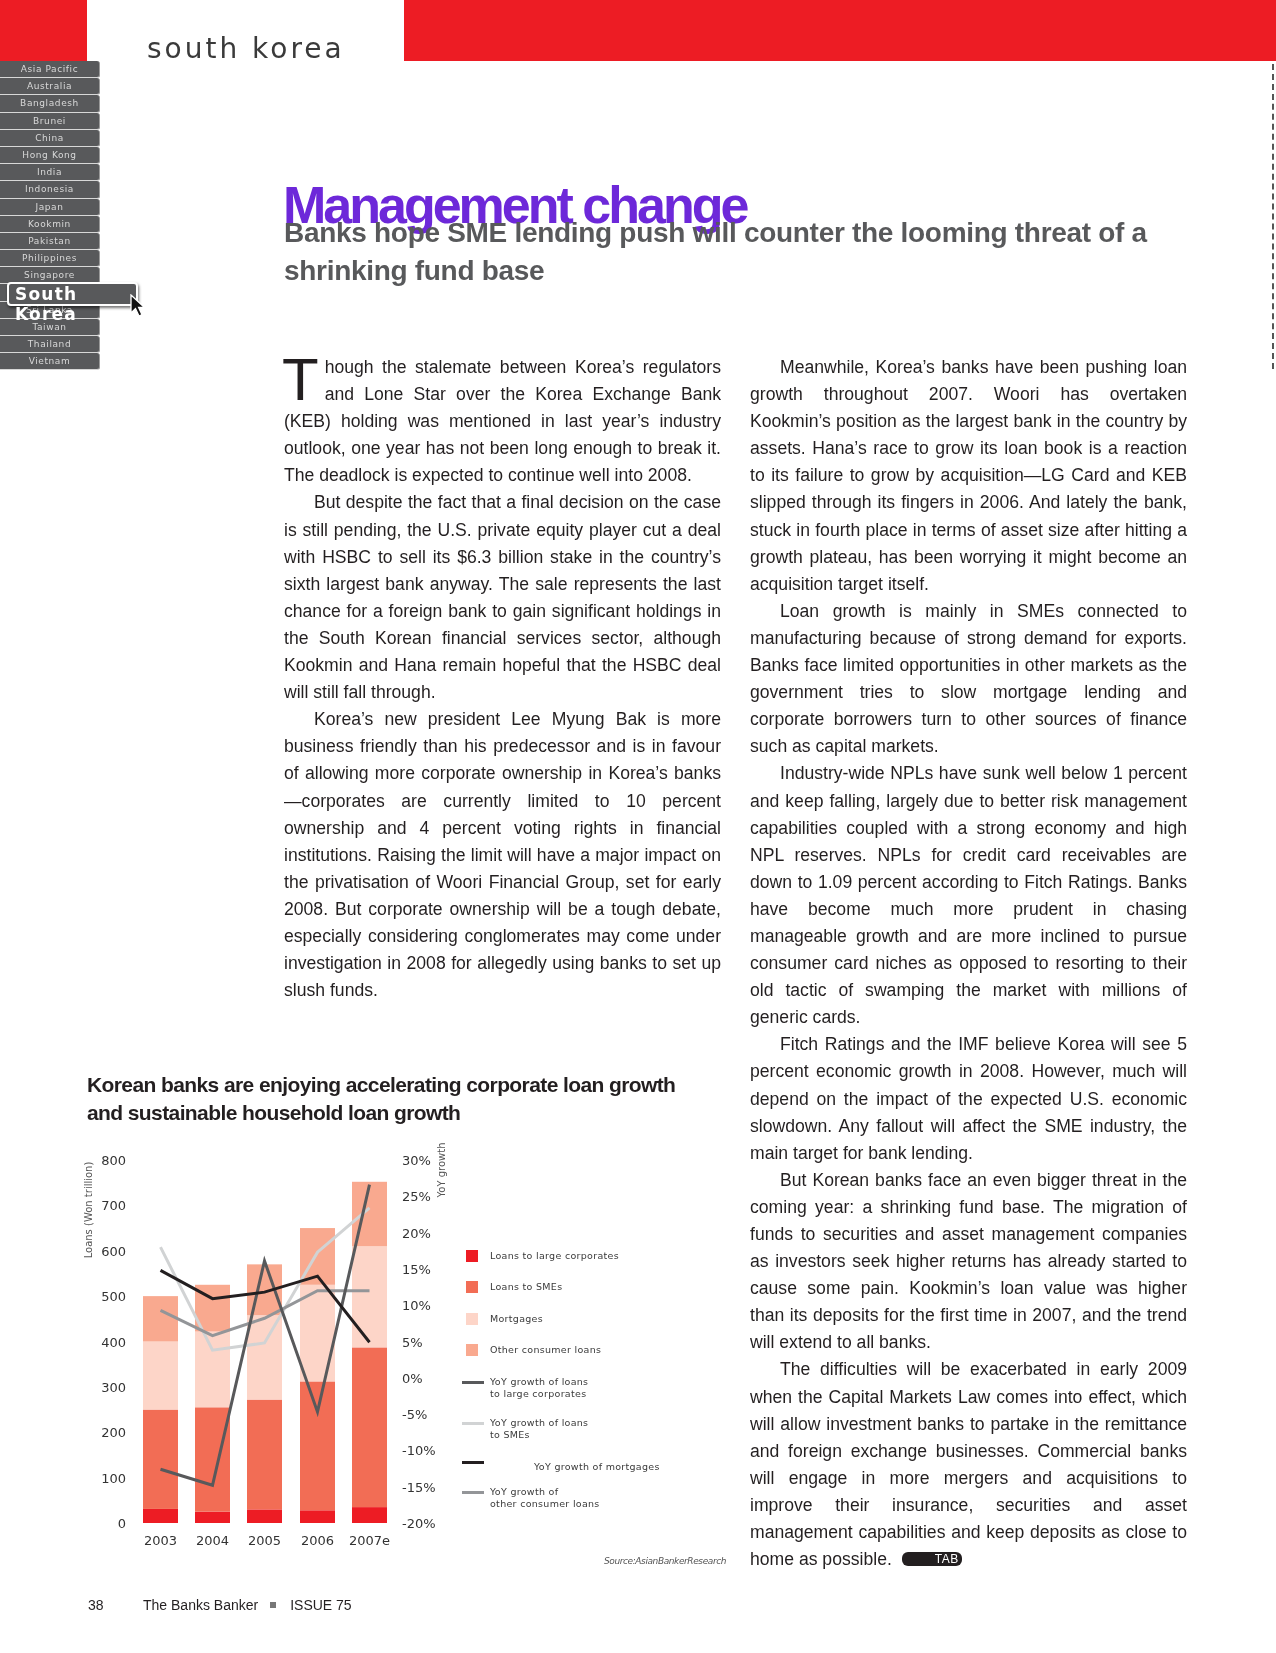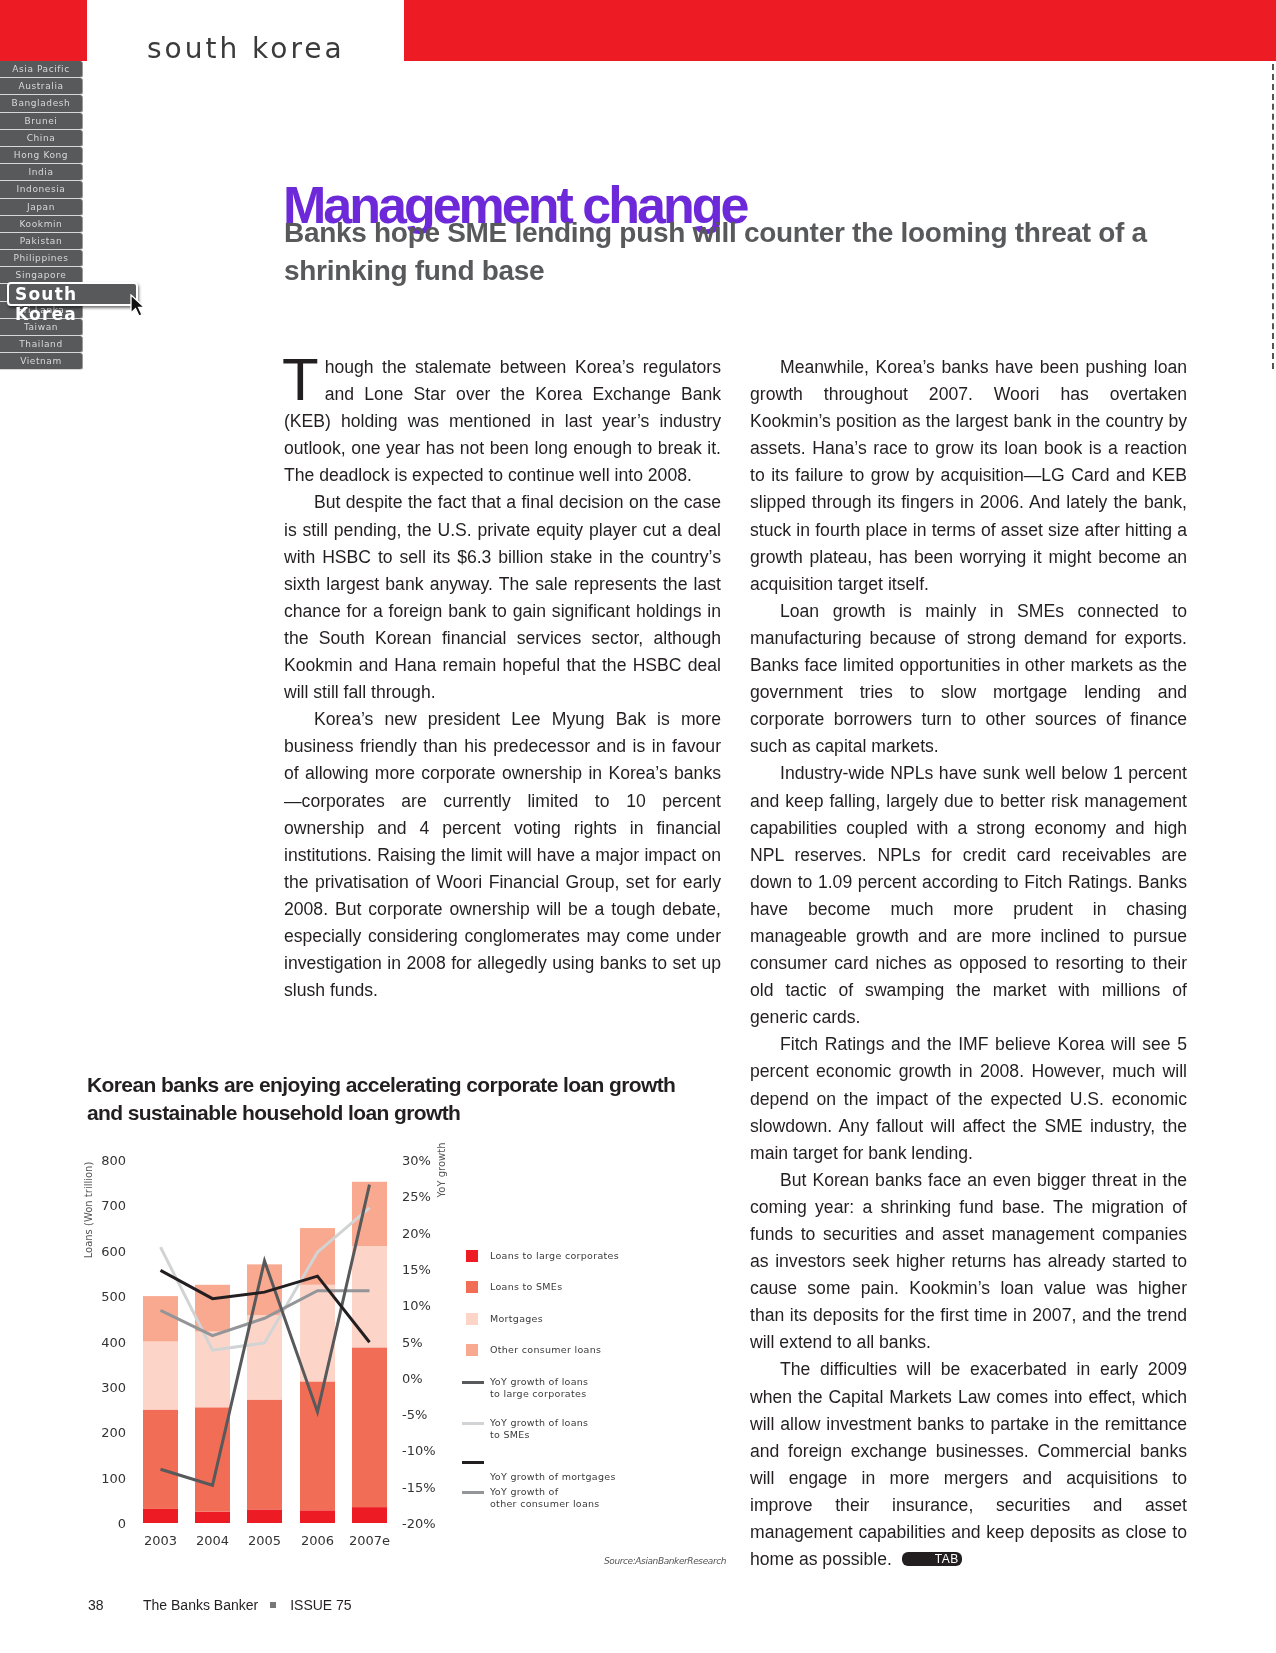--- a/index.html
+++ b/index.html
@@ -5,21 +5,21 @@
   * { margin:0; padding:0; box-sizing:border-box; }
   html, body { width:1276px; height:1653px; background:#ffffff; overflow:hidden; }
   body { position:relative; font-family:"Liberation Sans", sans-serif; color:#231f20; }
 
   .red-block-left { position:absolute; left:0; top:0; width:87px; height:61px; background:#ed1c24; }
   .red-bar-top { position:absolute; left:404px; top:0; width:872px; height:61px; background:#ed1c24; }
   .dashed-edge { position:absolute; left:1272px; top:64px; width:0; height:305px; border-left:2px dashed #555; }
 
   .section-label { position:absolute; left:147px; top:32px; font-family:"DejaVu Sans", sans-serif; font-size:28px; letter-spacing:3px; color:#3a3a3a; }
 
-  .country-nav { position:absolute; left:0; top:61px; width:83px; }
+  .country-nav { position:absolute; left:0; top:61px; width:100px; }
   .country-tab { height:17.2px; margin-bottom:0; background:#58595b; border-bottom:1px solid #d8d8d8; border-right:1px solid #9a9a9a; border-radius:0 3px 3px 0;
     color:#d9d9d9; font-family:"DejaVu Sans", sans-serif; font-size:9px; text-align:center; line-height:16px; letter-spacing:0.6px; }
   .country-active { position:absolute; left:7px; top:282px; width:131px; height:24px; background:#58595b; border:2px solid #fff; border-radius:4px;
     box-shadow:1px 2px 3px rgba(0,0,0,0.55); color:#fff; font-family:"DejaVu Sans", sans-serif; font-weight:bold; font-size:17px; letter-spacing:1.2px; line-height:20px; padding-left:6px; }
   .cursor-icon { position:absolute; left:130px; top:294px; width:20px; height:26px; }
 
   .headline { position:absolute; left:283px; top:138px; font-family:"Liberation Sans", sans-serif; font-weight:bold; font-size:52px; letter-spacing:-3px; color:#6d28d9; line-height:70px;margin-top:32px; }
   .subhead { position:absolute; left:284px; top:214px; width:900px; font-family:"Liberation Sans", sans-serif; font-weight:bold; font-size:28px; line-height:38px; color:#58595b; letter-spacing:-0.3px; }
 
   .col { position:absolute; top:354px; width:437px; font-family:"Liberation Sans", sans-serif; font-size:17.6px; line-height:27.1px; color:#231f20; text-align:justify; }
@@ -171,21 +171,21 @@
     <div class="legend-item" style="top: 126px;">
       <span class="legend-line" style="top: 5px; background: rgb(88, 89, 91);"></span>
       <span class="legend-text" style="top: 0px;">YoY growth of loans<br>to large corporates</span>
     </div>
     <div class="legend-item" style="top: 167px;">
       <span class="legend-line" style="top: 5px; background: rgb(209, 211, 212);"></span>
       <span class="legend-text" style="top: 0px;">YoY growth of loans<br>to SMEs</span>
     </div>
     <div class="legend-item" style="top: 206px;">
       <span class="legend-line" style="top: 5px; background: rgb(35, 31, 32);"></span>
-      <span class="legend-text" style="top: 15px;">YoY growth of mortgages</span>
+      <span class="legend-text" style="top: 5px; margin-left: 44px;">YoY growth of mortgages</span>
     </div>
     <div class="legend-item" style="top: 236px;">
       <span class="legend-line" style="top: 5px; background: rgb(147, 149, 152);"></span>
       <span class="legend-text" style="top: 0px;">YoY growth of<br>other consumer loans</span>
     </div>
   </div>
 
 <div class="source">Source:AsianBankerResearch</div>
 
 <footer class="footer">

